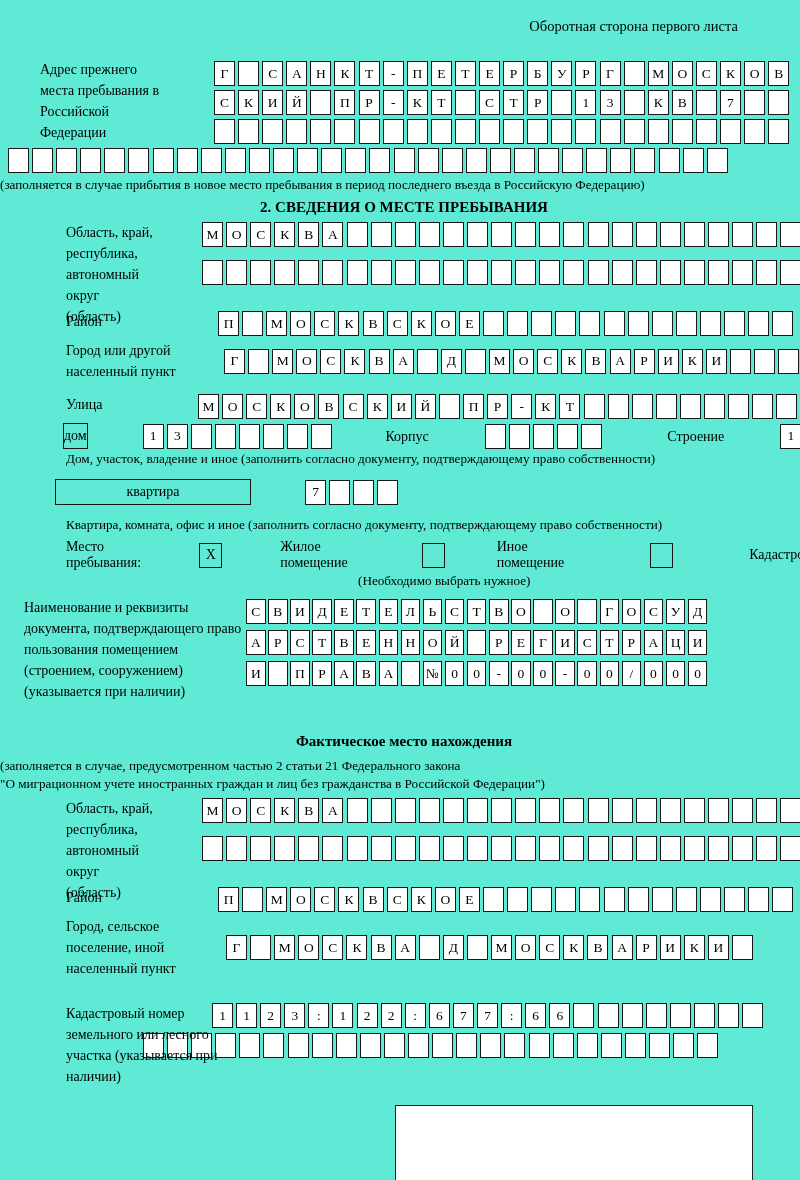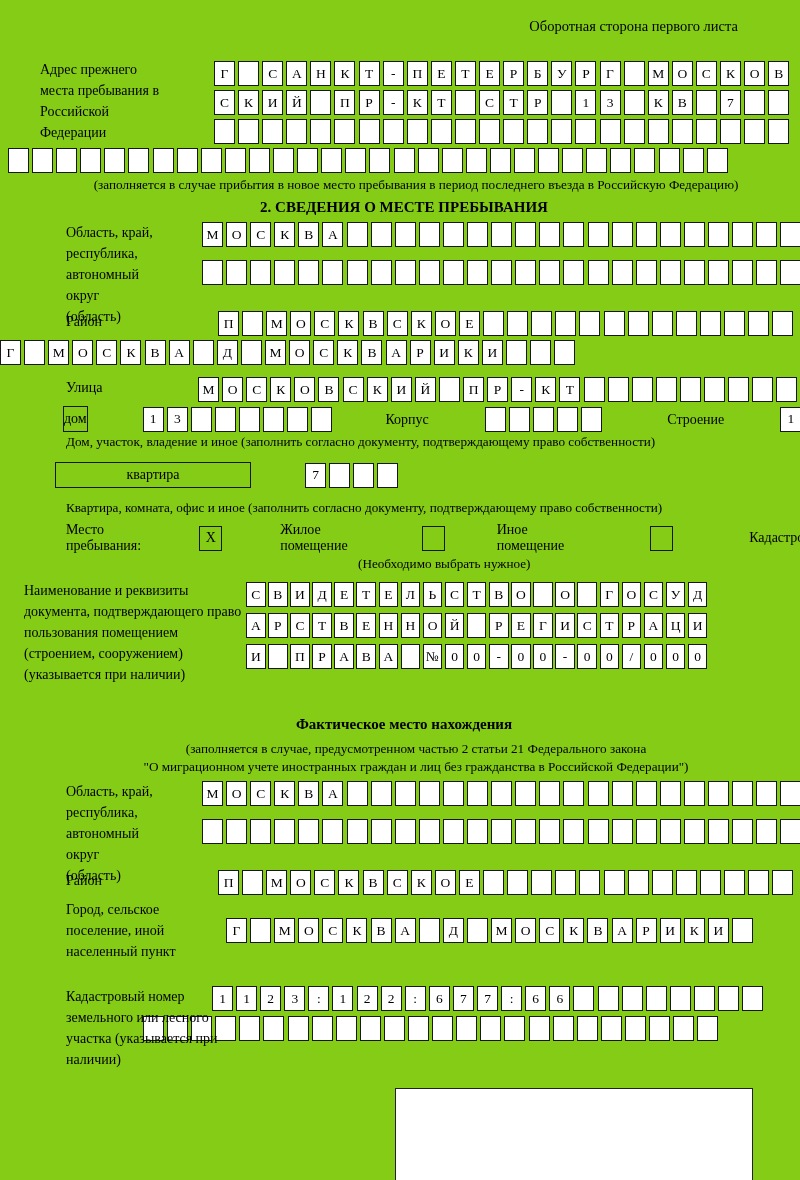--- a/index.html
+++ b/index.html
@@ -1,21 +1,21 @@
 <!DOCTYPE html>
 <html><head>
 <meta charset="utf-8">
 <style>
   html,body{margin:0;padding:0;background:#fff;}
   .page{
     position:relative;
     width:800px;height:1180px;
     box-sizing:border-box;
     overflow:hidden;
-    background:#84cc16;
+    background:#5eead4;
     color:#000;
     font-family:"Liberation Serif", serif;
     font-size:14px;
     padding-top:18px;
   }
   .back-note{text-align:right;padding-right:62px;font-size:14.5px;}
   .frow{display:flex;align-items:flex-start;gap:48px;}
   .lbl{line-height:1.5;}
   .cells{display:flex;flex-wrap:nowrap;}
   .cells{margin-bottom:4px;}
@@ -37,21 +37,21 @@
     font-size:14px;
   }
   .chk{
     flex:0 0 auto;
     width:21px;height:23px;
     border:1.6px solid #171717;
     display:flex;align-items:center;justify-content:center;
     font-size:14px;
   }
   .caption{font-size:13.2px;}
-  .caption--center{text-align:center;padding-left:32px;}
+  .caption--center{text-align:left;}
   .h-bold{font-weight:bold;font-size:15px;text-align:center;margin:0;padding-left:8px;}
   .mt2{margin-top:2px;} .mt4{margin-top:12px;} .mt6{margin-top:6px;}
   .mt8{margin-top:8px;} .mt10{margin-top:10px;} .mt14{margin-top:14px;}
   .stamp-box{
     box-sizing:border-box;
     border:1.9px solid #222;
     width:358px;height:160px;
     margin-left:395px;
     background:#fff;
   }
@@ -266,20 +266,21 @@
         <span class="cell"></span>
         <span class="cell"></span>
         <span class="cell"></span>
         <span class="cell"></span>
         <span class="cell"></span>
         <span class="cell"></span>
       </div>
   </div>
 
   <div class="frow" style="align-items:center;">
+    <div class="lbl" style="margin-left:66px;flex:0 0 110px;">Город или другой населенный пункт</div>
     <div class="cells" style="margin-bottom:0;">
         <span class="cell">Г</span>
         <span class="cell"></span>
         <span class="cell">М</span>
         <span class="cell">О</span>
         <span class="cell">С</span>
         <span class="cell">К</span>
         <span class="cell">В</span>
         <span class="cell">А</span>
         <span class="cell"></span>

